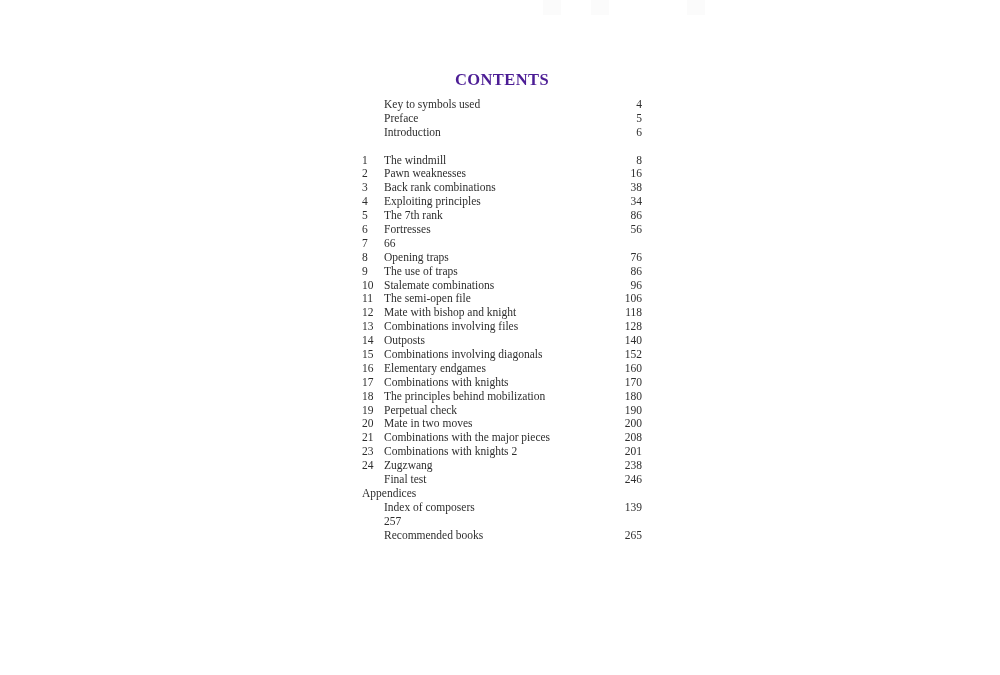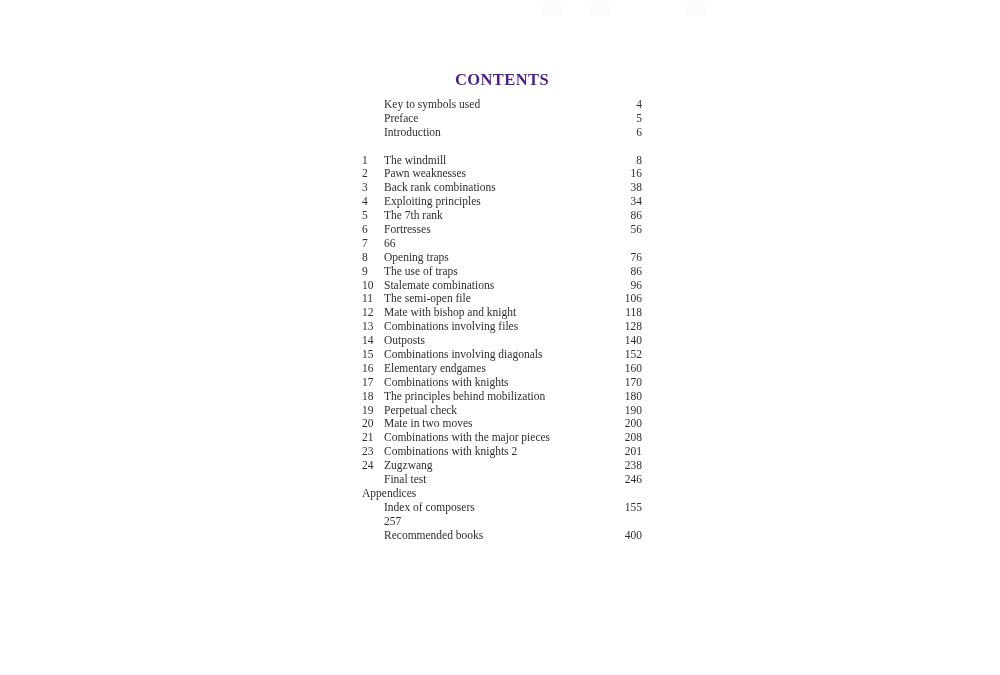--- a/index.html
+++ b/index.html
@@ -215,25 +215,25 @@
         <span class="num"></span>
         <span class="t">Final test</span>
         <span class="p">246</span>
       </div>
       <div class="row label-row">
         <span class="t">Appendices</span>
       </div>
       <div class="row">
         <span class="num"></span>
         <span class="t">Index of composers</span>
-        <span class="p">155</span>
+        <span class="p">139</span>
       </div>
       <div class="row">
         <span class="num"></span>
         <span class="p">257</span>
       </div>
       <div class="row">
         <span class="num"></span>
         <span class="t">Recommended books</span>
-        <span class="p">400</span>
+        <span class="p">265</span>
       </div>
     </div>
 </div>
 
 </body></html>

